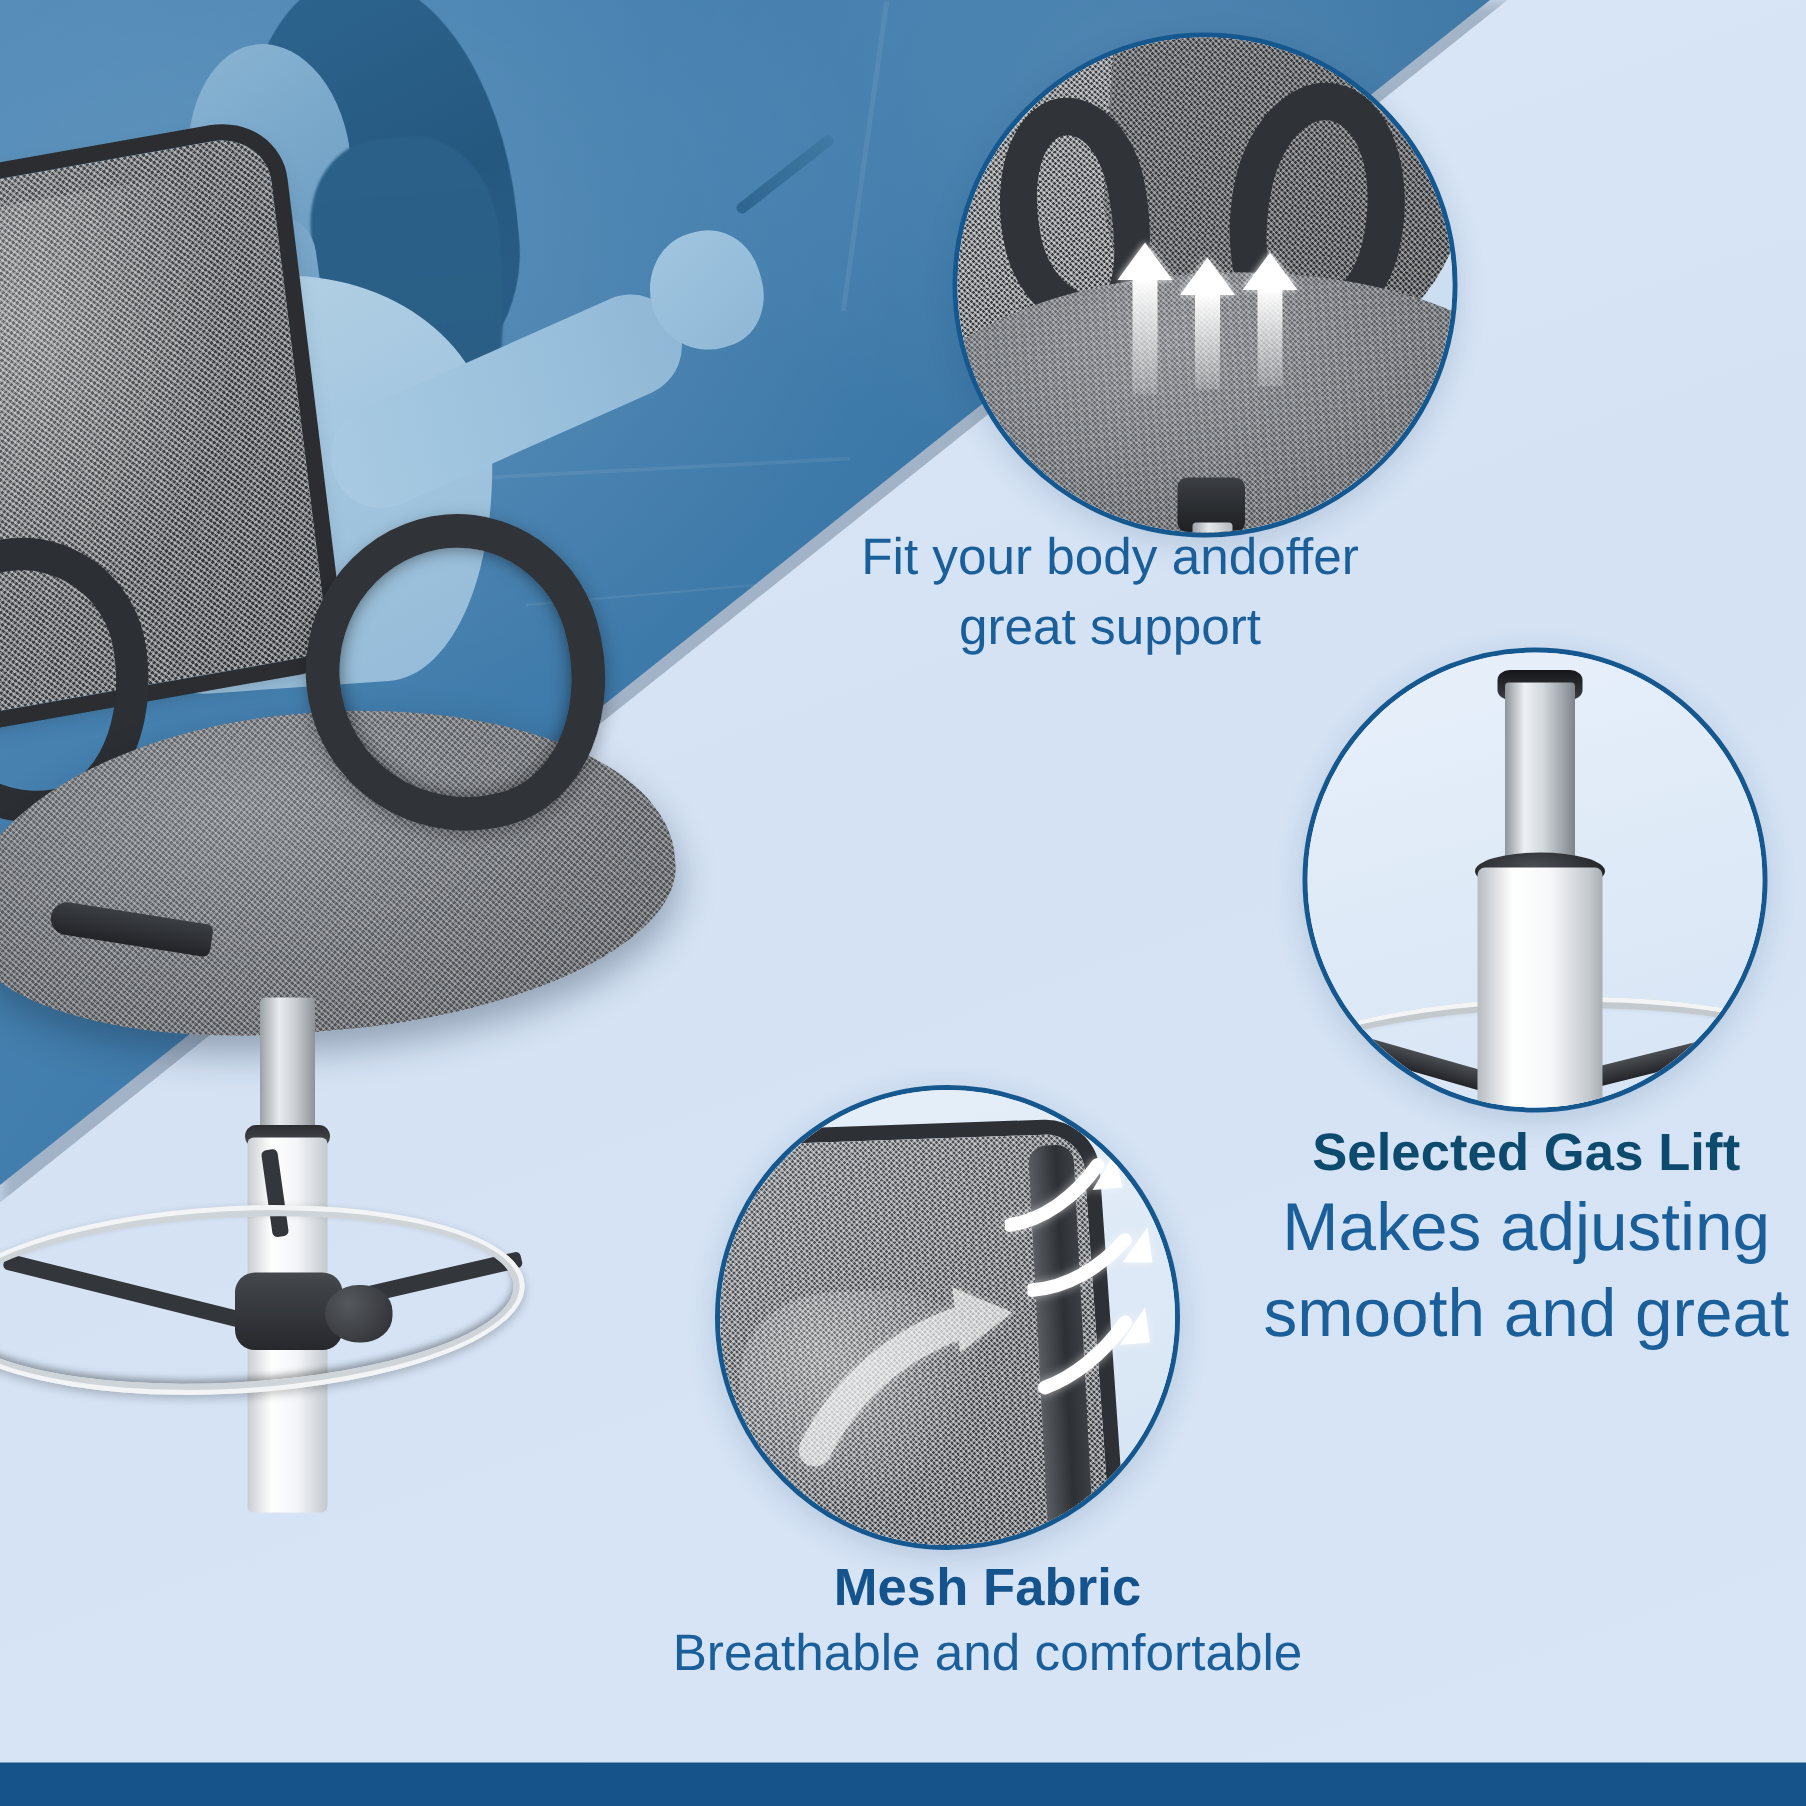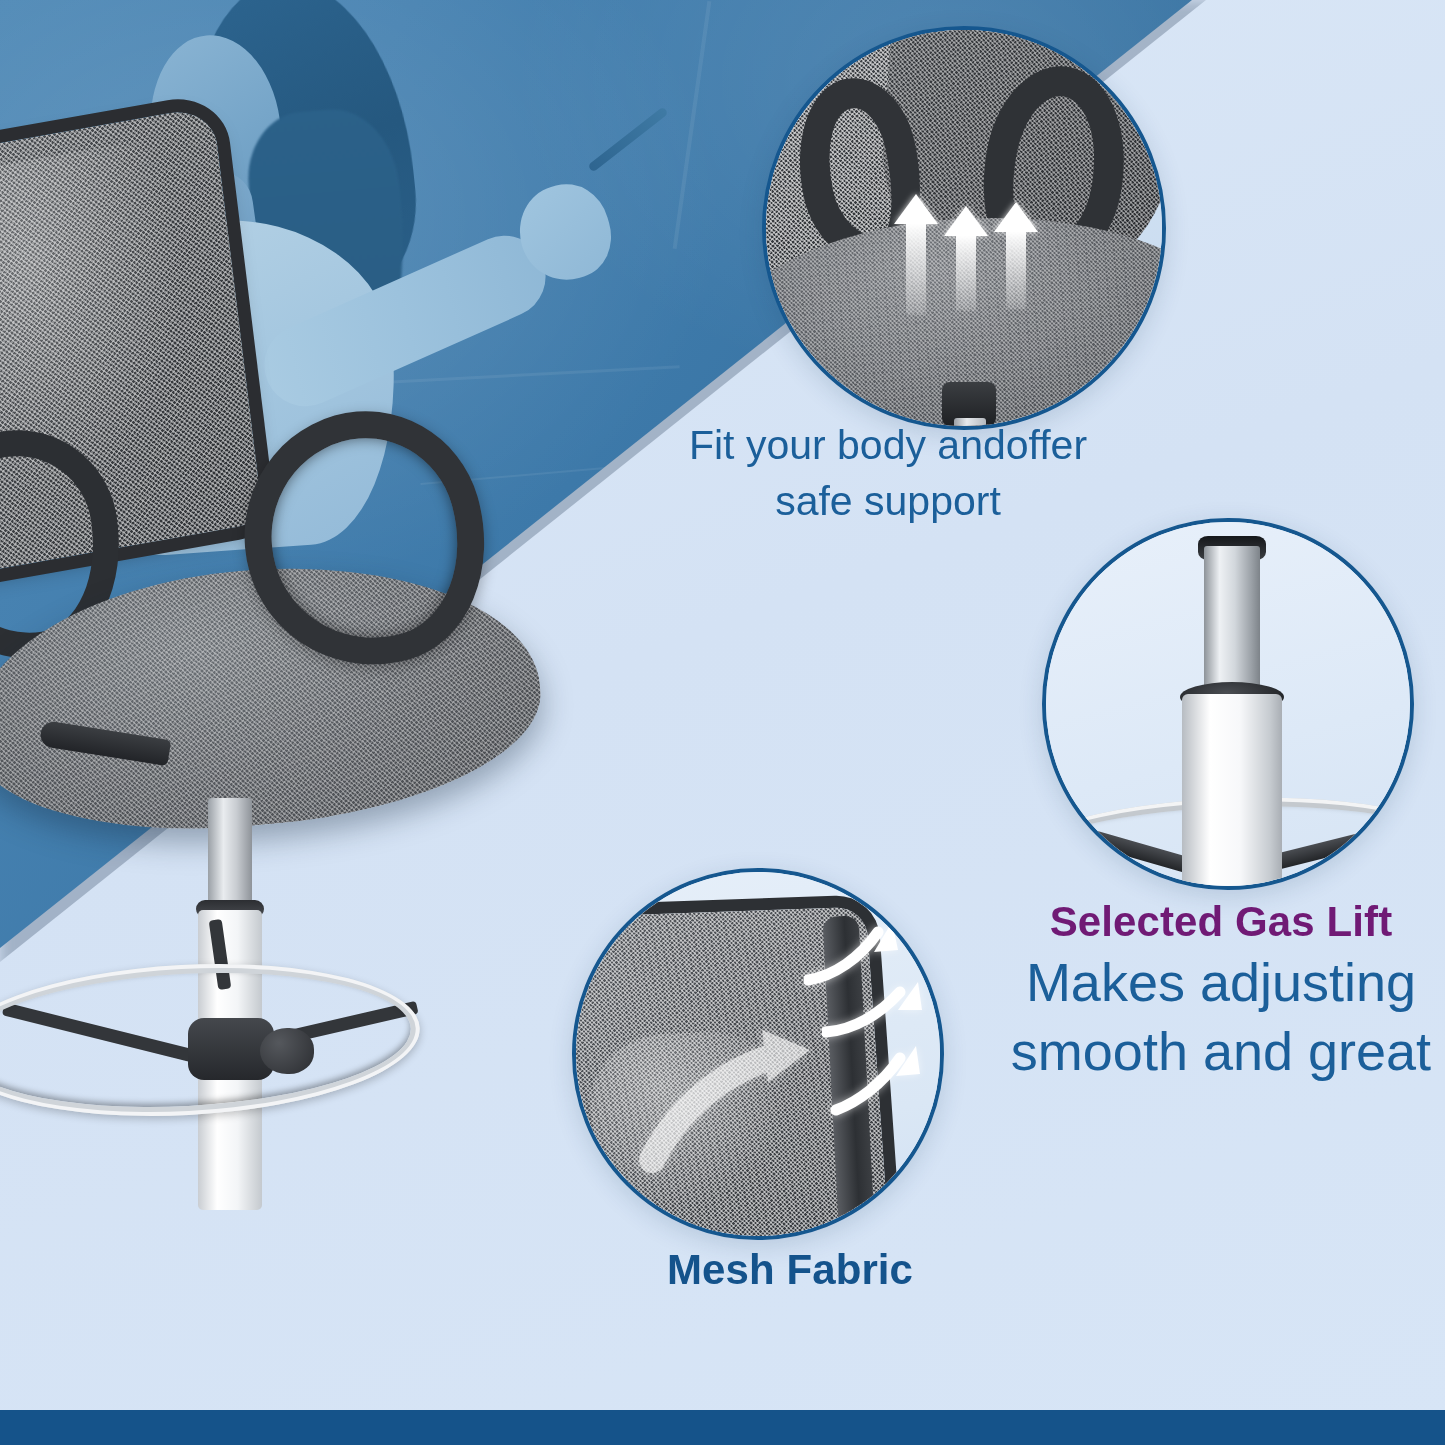--- a/index.html
+++ b/index.html
@@ -451,39 +451,39 @@
       </div>
       <div class="auWrap au3">
         <div class="head"></div>
           <div class="tail"></div>
       </div>
     </div>
   </div>
 
   <div class="callout-text t-seat">
     <div class="subline" style="color: rgb(27, 95, 154);">Fit your body andoffer</div>
-    <div class="subline" style="color: rgb(27, 95, 154);">safe support</div>
+    <div class="subline" style="color: rgb(27, 95, 154);">great support</div>
   </div>
 
   <div class="circle c-gas" style="border-color: rgb(21, 87, 143);">
     <div class="inner">
       <div class="cg-bg"></div>
       <div class="cg-ring"></div>
       <div class="cg-spoke cgs1"></div>
       <div class="cg-spoke cgs2"></div>
       <div class="cg-cap"></div>
       <div class="cg-piston"></div>
       <div class="cg-collar"></div>
       <div class="cg-cyl"></div>
       <div class="cg-foot"></div>
     </div>
   </div>
 
   <div class="callout-text t-gas">
-    <div class="headline" style="color: #701a75;">Selected Gas Lift</div>
+    <div class="headline" style="color: #0c4a6e;">Selected Gas Lift</div>
     <div class="subline" style="color: rgb(27, 95, 154);">Makes adjusting</div>
     <div class="subline" style="color: rgb(27, 95, 154);">smooth and great</div>
   </div>
 
   <div class="circle c-mesh" style="border-color: rgb(21, 87, 143);">
     <div class="inner">
       <div class="cm-bg"></div>
       <div class="cm-panel"></div>
       <div class="cm-edge"></div>
 
@@ -509,16 +509,17 @@
         <svg width="190" height="150" viewBox="0 0 190 150" opacity="0.62">
           <path d="M18 136 C40 92 78 54 134 34" stroke="#ffffff" stroke-width="26" fill="none" stroke-linecap="round"></path>
           <path d="M176 26 L128 6 L134 58 Z" fill="#ffffff"></path>
         </svg>
       </div>
     </div>
   </div>
 
   <div class="callout-text t-mesh">
     <div class="headline" style="color: rgb(20, 83, 140);">Mesh Fabric</div>
+    <div class="subline" style="color: rgb(27, 95, 154);">Breathable and comfortable</div>
   </div>
 
   <div class="bottom-bar" style="background: rgb(21, 83, 138);"></div>
 </div>
 
 </body></html>

